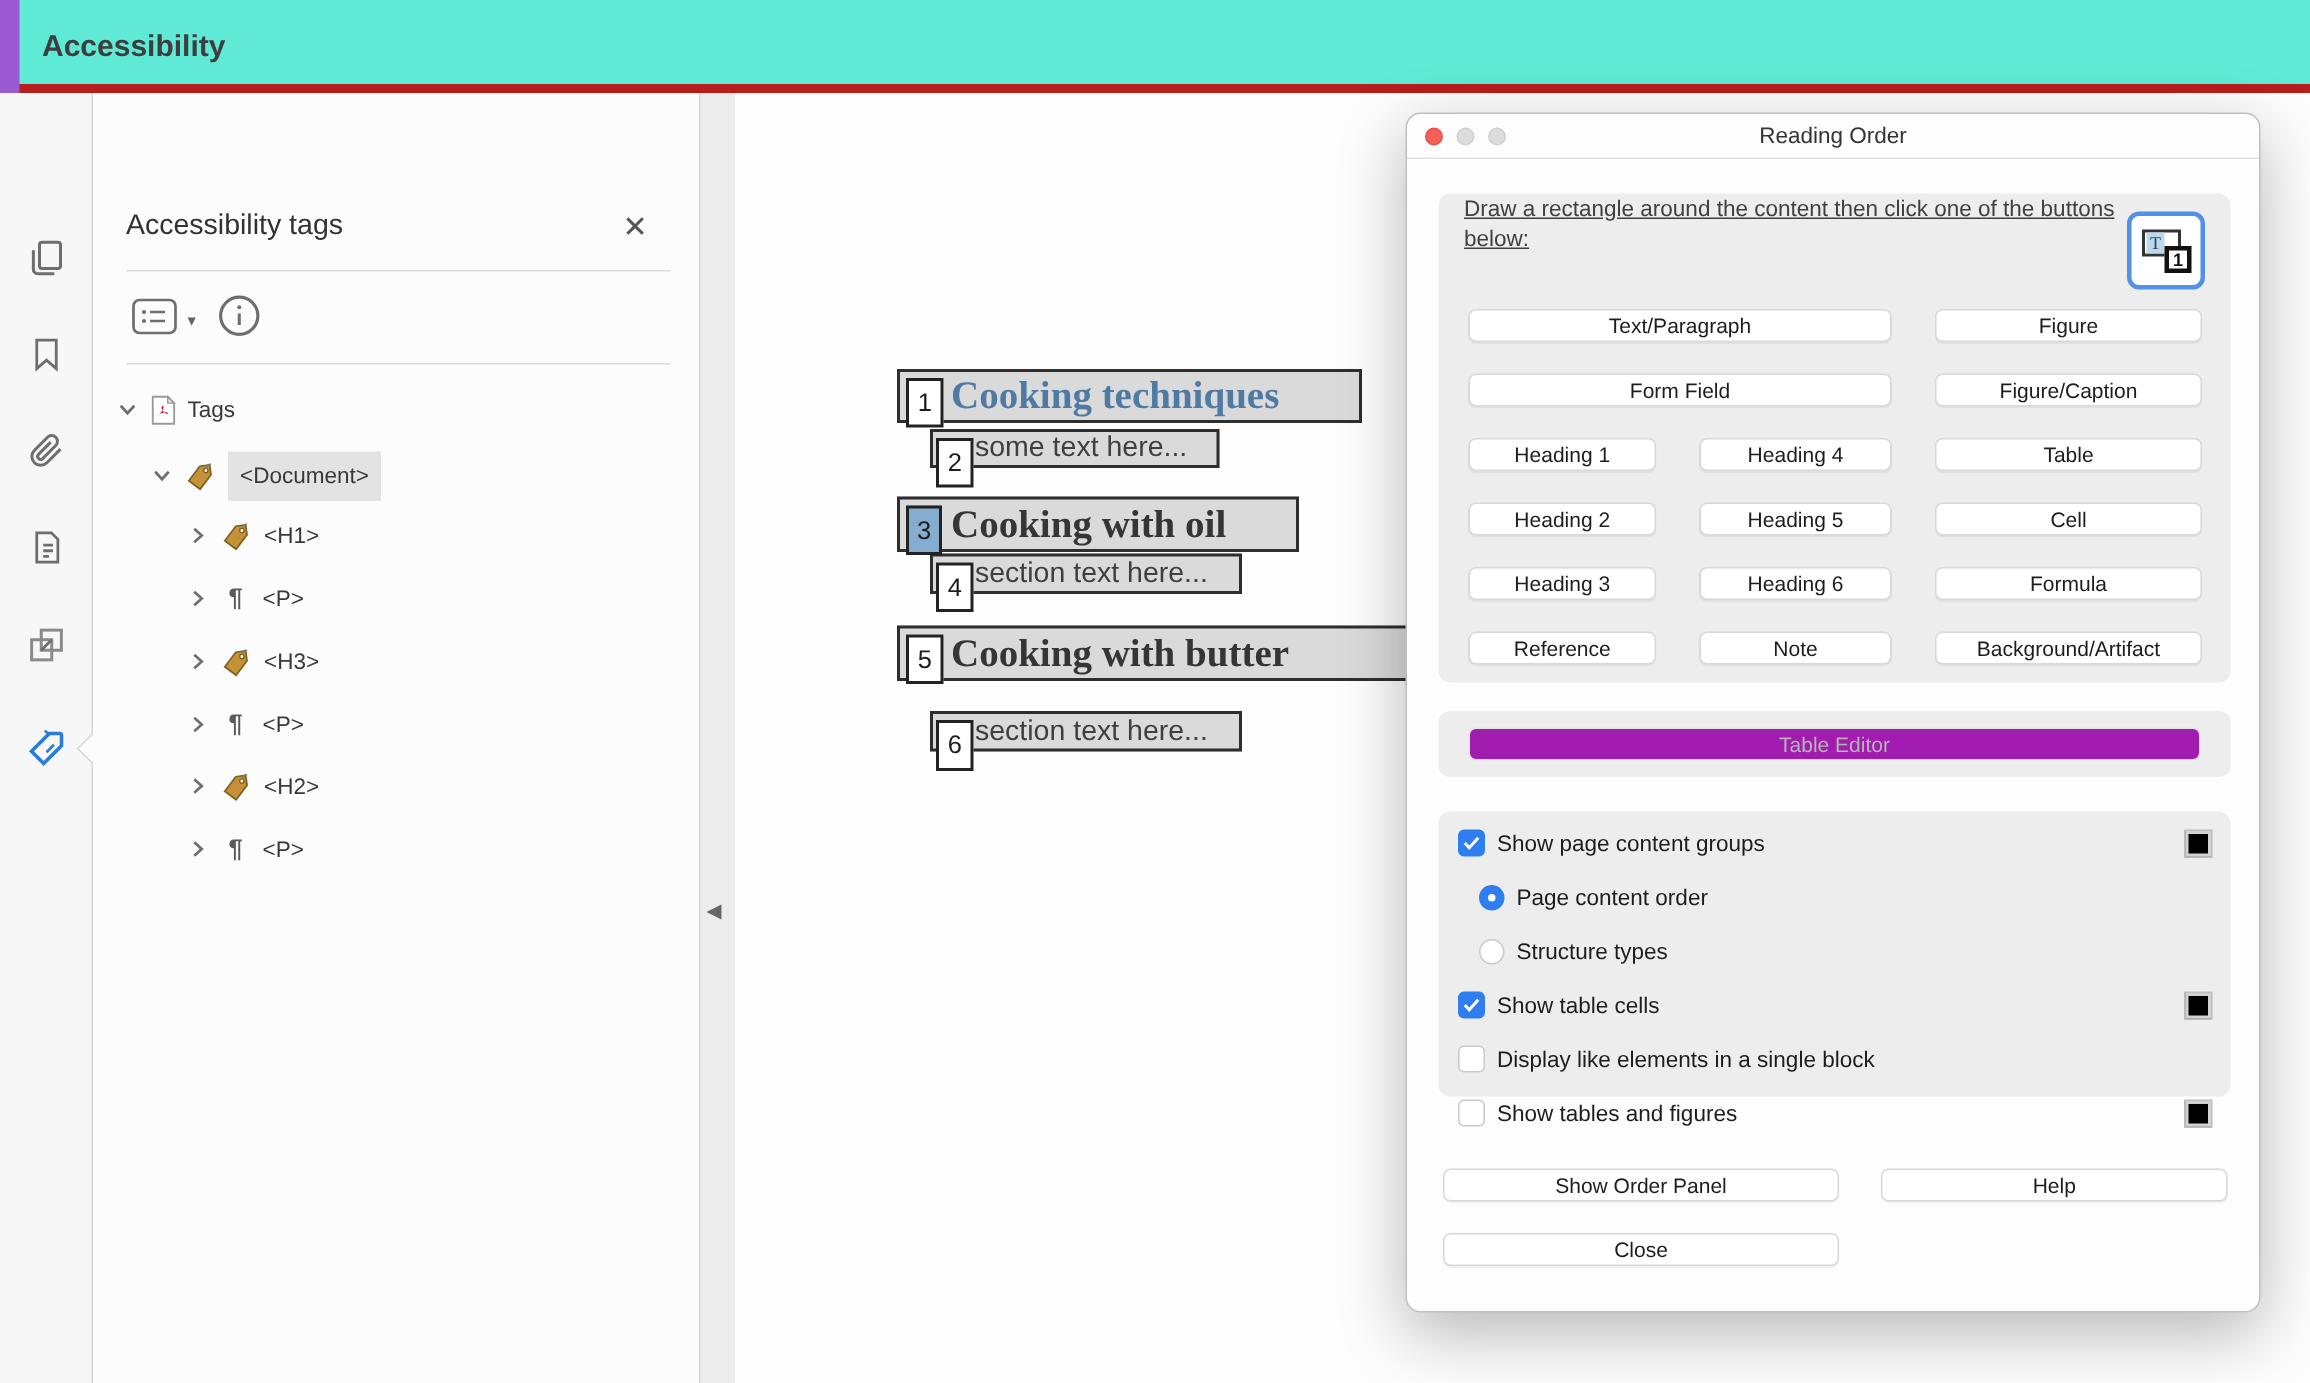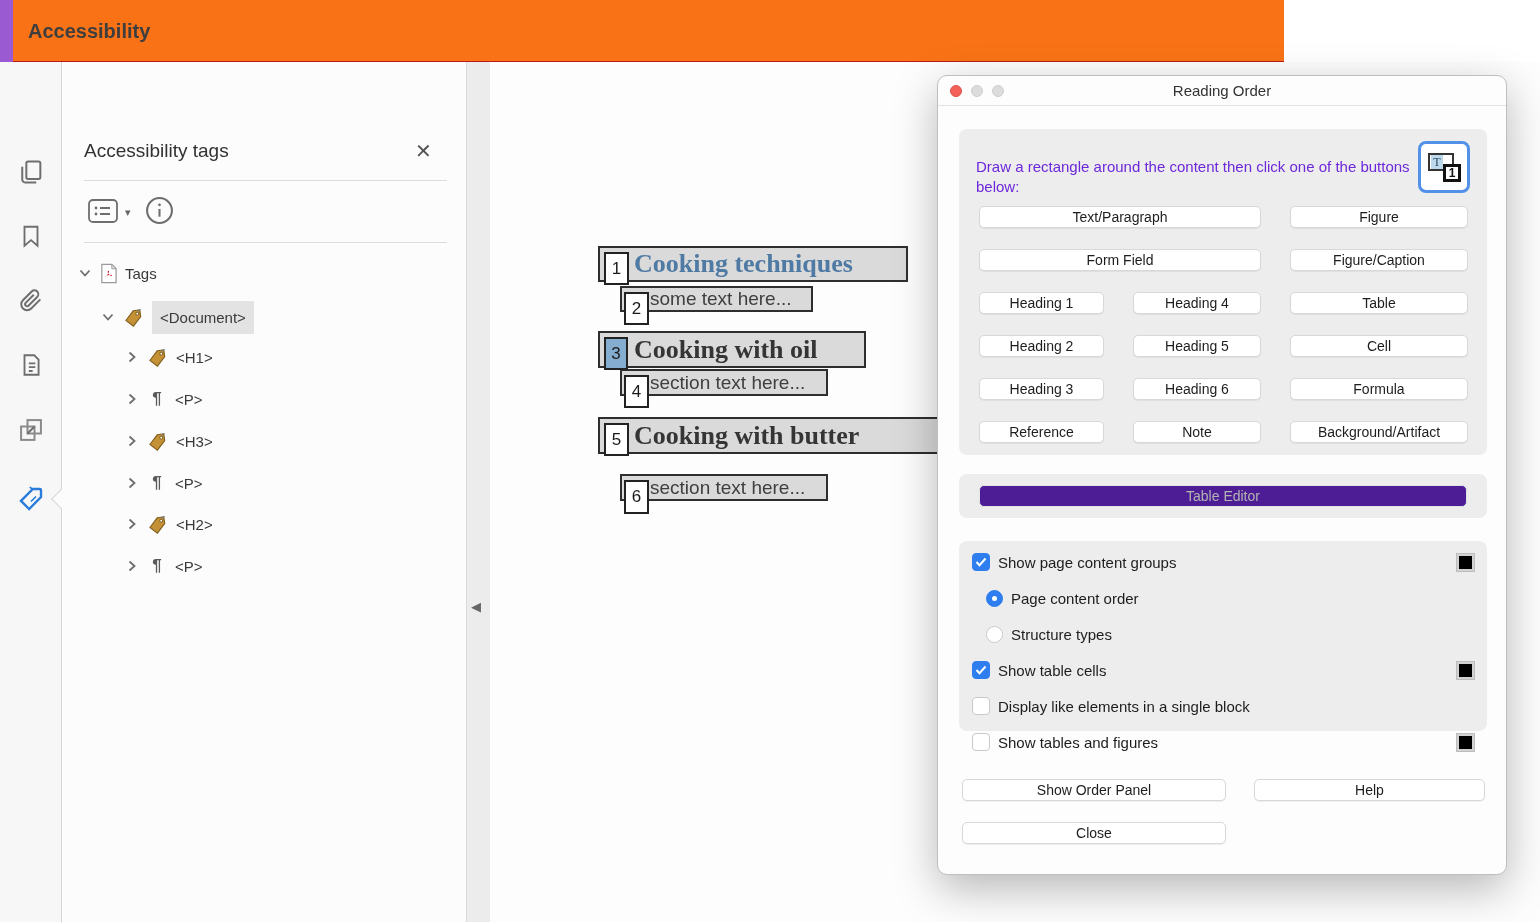--- a/index.html
+++ b/index.html
@@ -1,21 +1,21 @@
 <!DOCTYPE html>
 <html><head>
 <meta charset="utf-8">
 <style>
   * { margin:0; padding:0; box-sizing:border-box; }
   html,body { width:1540px; height:922px; overflow:hidden; }
   body { font-family:"Liberation Sans","DejaVu Sans",sans-serif; background:#fff; }
   .app { position:relative; width:1540px; height:922px; background:#fff; }
 
   
-  .header { position:absolute; left:0; top:0; width:1284px; height:62px; background:#f97316; border-bottom:1px solid #b91c1c; }
+  .header { position:absolute; left:0; top:0; width:1540px; height:62px; background:#5eead4; border-bottom:6px solid #b91c1c; }
   .accent-bar { position:absolute; left:0; top:0; width:13px; height:62px; background:#9a5bd2; }
   .app-title { position:absolute; left:28px; top:0; height:62px; line-height:62px; font-size:20px; font-weight:bold; color:#3e3e3e; }
 
   
   .rail { position:absolute; left:0; top:62px; width:62px; height:860px; background:#f7f7f7; border-right:1px solid #d5d5d5; }
   .rail-btn { position:absolute; left:16px; width:30px; height:30px; display:flex; align-items:center; justify-content:center; cursor:pointer; }
   .rail svg { display:block; }
   .notch { position:absolute; left:54px; top:430px; width:14px; height:14px; background:#fcfcfc; border-left:1px solid #d5d5d5; border-bottom:1px solid #d5d5d5; transform:rotate(45deg); }
 
   
@@ -50,31 +50,31 @@
   .lights { position:absolute; left:12px; top:9px; display:flex; gap:9px; }
   .light { width:12px; height:12px; border-radius:50%; }
   .light.red { background:#f4605a; border:1px solid #e1514b; }
   .light.gray { background:#dcdcdc; border:1px solid #cfcfcf; }
 
   .group { position:absolute; left:21px; width:528px; background:#ededed; border-radius:8px; }
   .group1 { top:53px; height:326px; }
   .group2 { top:398px; height:44px; }
   .group3 { top:465px; height:190px; padding:11px 13px 0 13px; }
 
-  .instructions { position:absolute; left:17px; top:28px; width:450px; font-size:15px; line-height:1.35; color:#6d28d9; }
+  .instructions { position:absolute; left:17px; top:1px; width:450px; font-size:15px; line-height:1.35; color:#404040;text-decoration:underline; }
   .ro-tool { position:absolute; right:17px; top:12px; width:52px; height:52px; background:#fff; border:3px solid #5291e8; border-radius:8px; cursor:pointer; }
   .ro-tool-rect { position:absolute; left:7px; top:9px; width:26px; height:18px; border:2px solid #333; background:#fff; }
   .ro-tool-t { position:absolute; left:1px; top:0px; width:12px; height:14px; background:#bcd8ea; color:#2b4a63; font-size:12px; line-height:14px; text-align:center; font-family:"Liberation Serif",serif; }
   .ro-tool-num { position:absolute; left:22px; top:20px; width:18px; height:18px; border:3px solid #111; background:#fff; color:#111; font-size:12px; font-weight:bold; text-align:center; line-height:13px; }
 
   .btn-grid { position:absolute; left:20px; top:77px; display:grid; grid-template-columns:125px 128px 178px; column-gap:29px; row-gap:21px; }
   .tbtn { height:22px; background:#fff; border:1px solid #d8d8d8; border-radius:5px; font-size:14px; color:#1d1d1f; font-family:inherit; box-shadow:0 1px 1px rgba(0,0,0,.06); cursor:pointer; }
   .span2 { grid-column:1 / 3; }
 
-  .tbtn.disabled { margin:11px 20px; width:488px; background:#4c1d95; border:1px solid #e3e3e3; color:#b4b4b4; box-shadow:none; display:block; }
+  .tbtn.disabled { margin:11px 20px; width:488px; background:#a21caf; border:1px solid #e3e3e3; color:#b4b4b4; box-shadow:none; display:block; }
 
   .opt-row { display:flex; align-items:center; height:20px; margin-bottom:16px; padding-right:0; }
   .opt-row.indent { padding-left:14px; }
   .opt-label { font-size:15px; color:#1d1d1f; margin-left:8px; }
   .checkbox { width:18px; height:18px; border-radius:4px; background:#fff; border:1px solid #c9c9c9; display:flex; align-items:center; justify-content:center; cursor:pointer; flex:0 0 18px; }
   .checkbox.checked { background:#2f7ef0; border-color:#2f7ef0; }
   .checkbox svg { display:none; }
   .checkbox.checked svg { display:block; }
   .radio { width:17px; height:17px; border-radius:50%; background:#fff; border:1px solid #c9c9c9; position:relative; cursor:pointer; flex:0 0 17px; }
   .radio.selected { background:#2f7ef0; border-color:#2f7ef0; }

